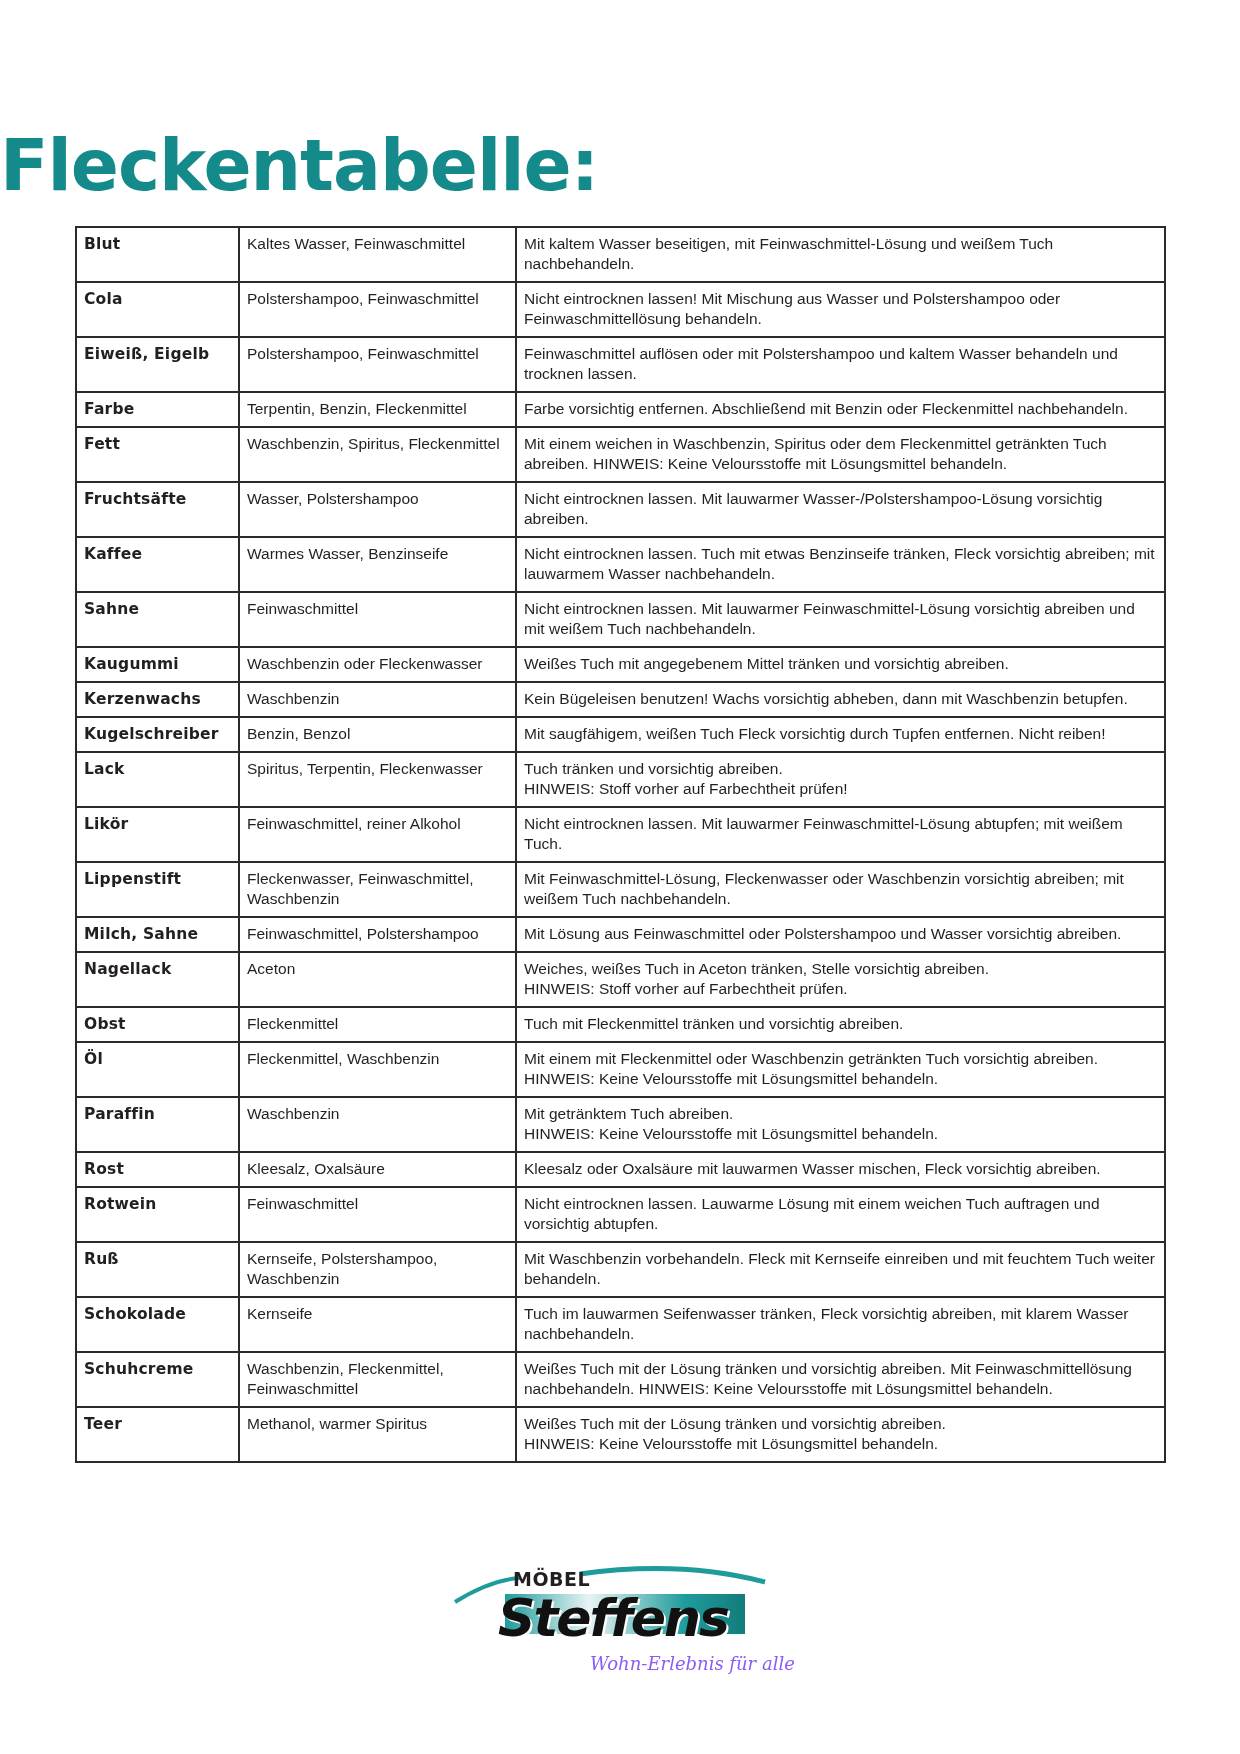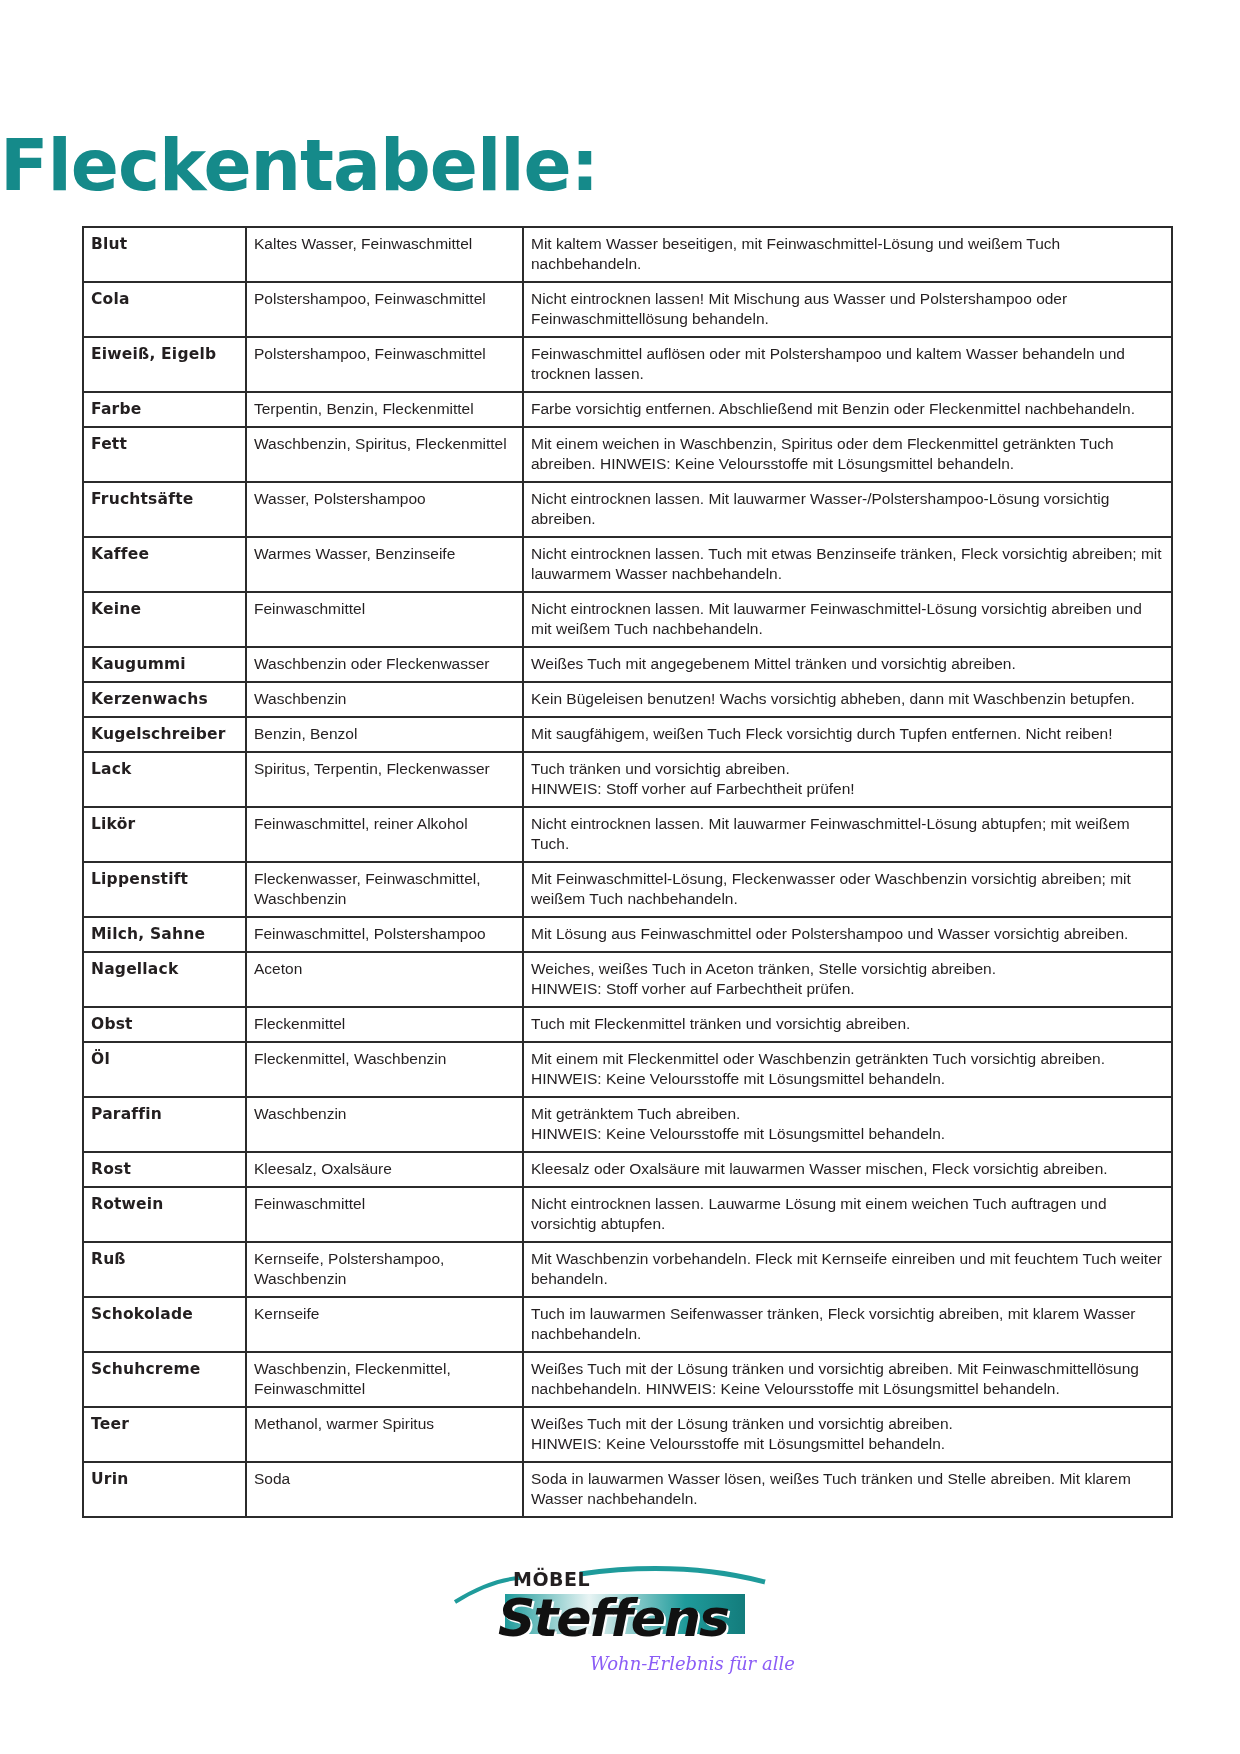--- a/index.html
+++ b/index.html
@@ -1,18 +1,18 @@
 <!DOCTYPE html>
 <html><head>
 <meta charset="utf-8">
 <style>
   html, body { margin:0; padding:0; background:#ffffff; }
   body { width:1240px; height:1754px; position:relative; overflow:hidden; font-family:"Liberation Sans", sans-serif; color:#231f20; }
   .title { position:absolute; left:0; top:82px; width:1240px; font-family:"DejaVu Sans", sans-serif; font-weight:bold; font-size:71px; letter-spacing:-1px; color:#158a8a; line-height:1; }
-  table.stain { position:absolute; left:75px; top:226px; width:1091px; border-collapse:collapse; border:2.5px solid #2b2b2b;margin-left:7px; }
+  table.stain { position:absolute; left:75px; top:226px; width:1091px; border-collapse:collapse; border:2.5px solid #2b2b2b; }
   table.stain td { border:2px solid #2b2b2b; vertical-align:top; padding:6px 7px 7px 7px; font-size:15.5px; line-height:20px; }
   td.c1 { width:147px; font-weight:bold; font-family:"DejaVu Sans", sans-serif; font-size:16px; letter-spacing:0.2px; }
   td.c2 { width:261px; }
   td.c3 { }
   .desc { white-space:pre-line; }
   .logo { position:absolute; left:450px; top:1560px; width:360px; height:120px; }
   .logo-moebel { position:absolute; left:63px; top:8px; font-family:"DejaVu Sans", sans-serif; font-weight:bold; font-size:19px; color:#231f20; letter-spacing:0.5px;text-align:center; }
   .logo-name { position:absolute; left:48px; top:32px; font-family:"DejaVu Sans", sans-serif; font-weight:bold; font-style:italic; font-size:52px; color:#111; letter-spacing:-2px; line-height:1; text-shadow:2px 2px 0 #fff; }
   .logo-band { position:absolute; left:55px; top:34px; width:240px; height:40px; background:linear-gradient(90deg,#1f9b9b 0%,#e8f4f4 35%,#1f9b9b 75%,#137c7c 100%); }
   .logo-slogan { position:absolute; left:140px; top:93px; font-family:"DejaVu Serif", serif; font-style:italic; font-size:18px; color:#8b5cf6; }
@@ -54,21 +54,21 @@
         <td class="c1">Fruchtsäfte</td>
         <td class="c2">Wasser, Polstershampoo</td>
         <td class="c3 desc">Nicht eintrocknen lassen. Mit lauwarmer Wasser-/Polstershampoo-Lösung vorsichtig abreiben.</td>
       </tr>
       <tr>
         <td class="c1">Kaffee</td>
         <td class="c2">Warmes Wasser, Benzinseife</td>
         <td class="c3 desc">Nicht eintrocknen lassen. Tuch mit etwas Benzinseife tränken, Fleck vorsichtig abreiben; mit lauwarmem Wasser nachbehandeln.</td>
       </tr>
       <tr>
-        <td class="c1">Keine</td>
+        <td class="c1">Sahne</td>
         <td class="c2">Feinwaschmittel</td>
         <td class="c3 desc">Nicht eintrocknen lassen. Mit lauwarmer Feinwaschmittel-Lösung vorsichtig abreiben und mit weißem Tuch nachbehandeln.</td>
       </tr>
       <tr>
         <td class="c1">Kaugummi</td>
         <td class="c2">Waschbenzin oder Fleckenwasser</td>
         <td class="c3 desc">Weißes Tuch mit angegebenem Mittel tränken und vorsichtig abreiben.</td>
       </tr>
       <tr>
         <td class="c1">Kerzenwachs</td>
@@ -147,25 +147,20 @@
         <td class="c1">Schuhcreme</td>
         <td class="c2">Waschbenzin, Fleckenmittel, Feinwaschmittel</td>
         <td class="c3 desc">Weißes Tuch mit der Lösung tränken und vorsichtig abreiben. Mit Feinwaschmittellösung nachbehandeln. HINWEIS: Keine Veloursstoffe mit Lösungsmittel behandeln.</td>
       </tr>
       <tr>
         <td class="c1">Teer</td>
         <td class="c2">Methanol, warmer Spiritus</td>
         <td class="c3 desc">Weißes Tuch mit der Lösung tränken und vorsichtig abreiben.
 HINWEIS: Keine Veloursstoffe mit Lösungsmittel behandeln.</td>
       </tr>
-      <tr>
-        <td class="c1">Urin</td>
-        <td class="c2">Soda</td>
-        <td class="c3 desc">Soda in lauwarmen Wasser lösen, weißes Tuch tränken und Stelle abreiben. Mit klarem Wasser nachbehandeln.</td>
-      </tr>
     </tbody>
 </table>
 
 <div class="logo">
   <svg width="360" height="120">
     <path d="M5 42 Q 40 20 70 18" stroke="#1f9b9b" stroke-width="4" fill="none"></path>
     <path d="M130 14 Q 230 0 315 22" stroke="#1f9b9b" stroke-width="5" fill="none"></path>
   </svg>
   <div class="logo-band"></div>
   <div class="logo-moebel">MÖBEL</div>

